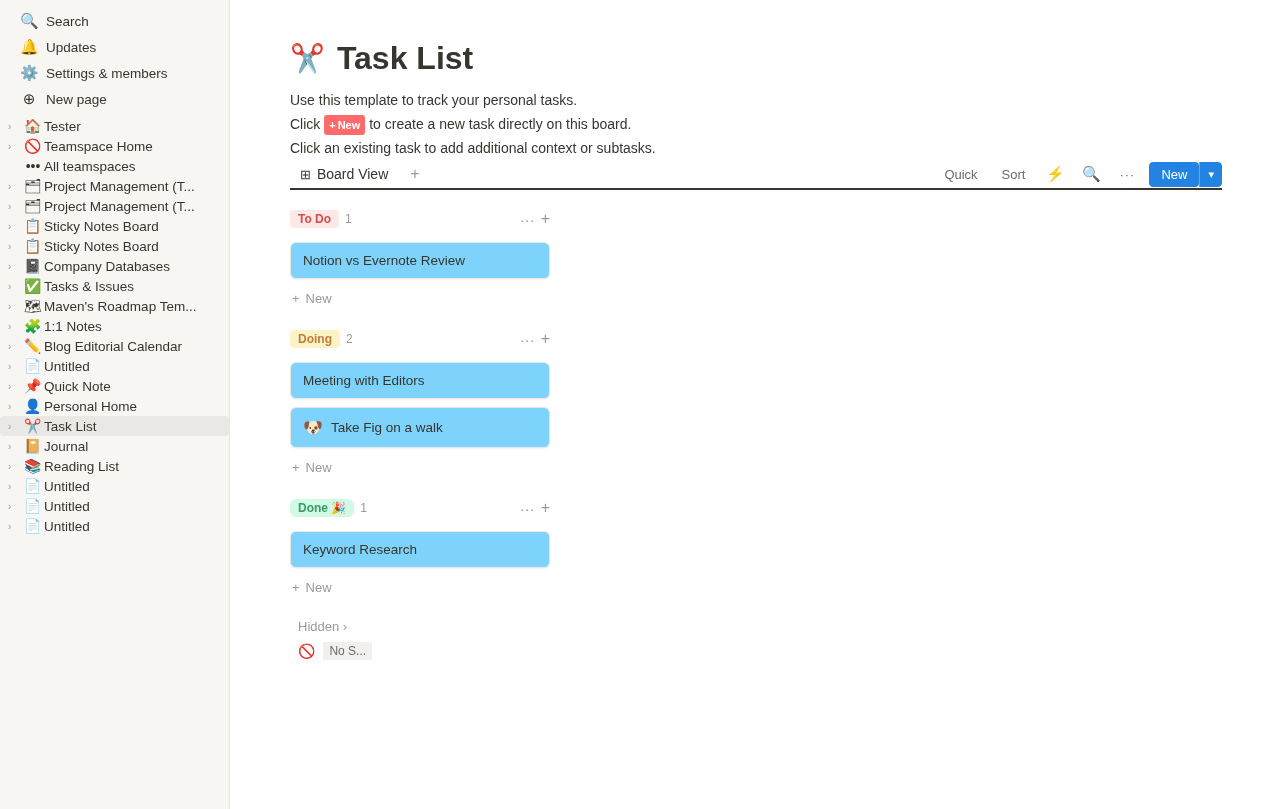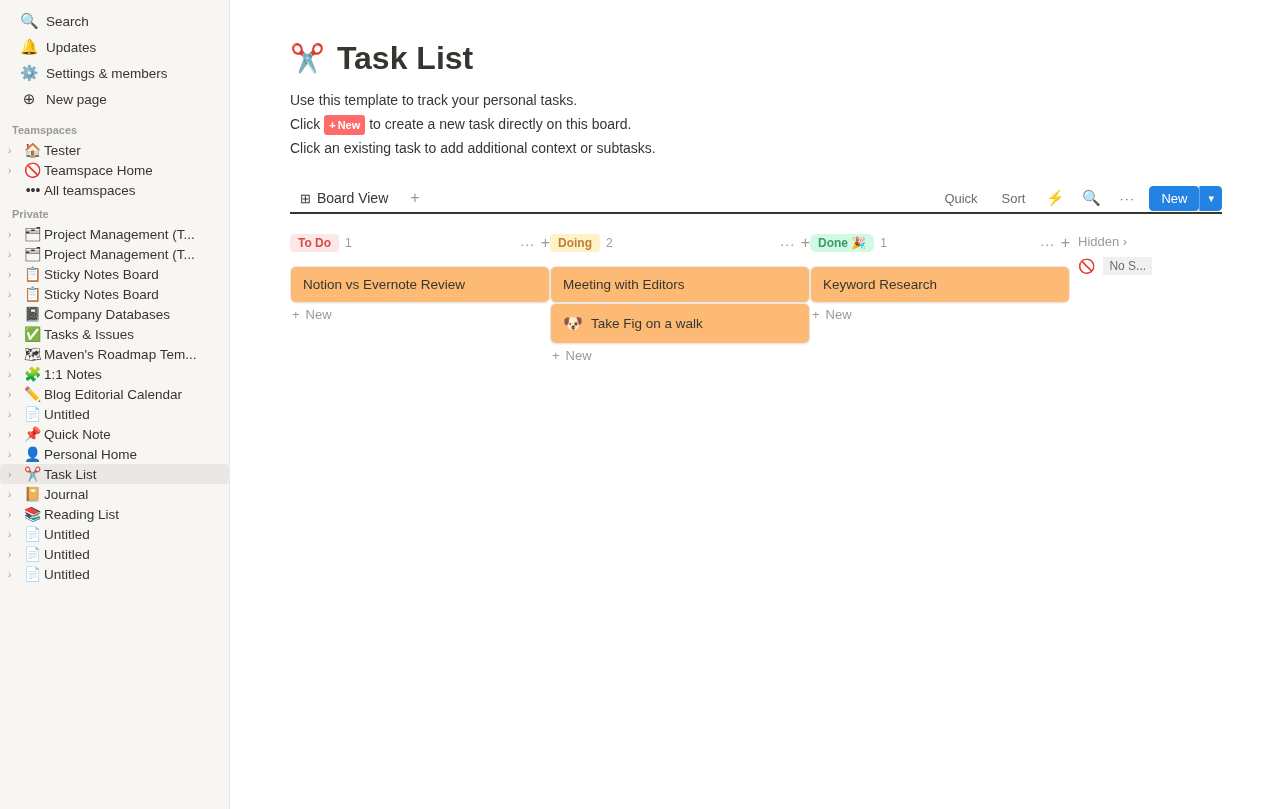--- a/index.html
+++ b/index.html
@@ -62,21 +62,21 @@
       padding: 40px 60px;
     }
     .page-header {
       display: flex;
       align-items: center;
       gap: 12px;
       margin-bottom: 12px;
     }
     .page-icon { font-size: 28px; }
     .page-title { font-size: 32px; font-weight: 700; color: #37352f; }
-    .page-description { font-size: 14px; color: #37352f; line-height: 1.7; margin-bottom: 24px; }
+    .page-description { font-size: 14px; color: #37352f; line-height: 1.7; }
     .new-badge {
       display: inline-flex;
       align-items: center;
       background: #ff6b6b;
       color: white;
       font-size: 11px;
       font-weight: 600;
       padding: 1px 5px;
       border-radius: 3px;
       gap: 2px;
@@ -154,23 +154,24 @@
       padding: 5px 8px;
       cursor: pointer;
       border-radius: 0 4px 4px 0;
       font-size: 11px;
     }
     .new-btn-group { display: flex; border-radius: 4px; overflow: hidden; }
 
     
     .board {
       display: flex;
-      gap: 0;
+      gap: 16px;
       align-items: flex-start;
       overflow-x: auto;
+      flex-direction: column;
     }
     .board-column {
       min-width: 260px;
       width: 260px;
       flex-shrink: 0;
     }
     .column-header {
       display: flex;
       align-items: center;
       gap: 6px;
@@ -183,24 +184,25 @@
       padding: 2px 8px;
       border-radius: 4px;
     }
     .label-todo { background: #fde8e8; color: #d44c47; }
     .label-doing { background: #fef3c7; color: #c17d3c; text-align: center; }
     .label-done { background: #d1fae5; color: #3d9a6c; border-radius: 6px; }
     .column-count { font-size: 12px; color: #9b9a97; }
     .column-menu { margin-left: auto; color: #9b9a97; cursor: pointer; font-size: 15px; }
     .column-add { color: #9b9a97; cursor: pointer; font-size: 16px; }
     .card {
-      background: #fdba74;
+      background: #7dd3fc;
       border: 1px solid #e9e8e5;
       border-radius: 6px;
       padding: 10px 12px;
+      margin-bottom: 8px;
       cursor: pointer;
       box-shadow: 0 1px 2px rgba(0,0,0,0.06);
       font-size: 13.5px;
       display: flex;
       align-items: center;
       gap: 8px;
     }
     .card-emoji { font-size: 16px; }
     .add-card {
       display: flex;
@@ -245,39 +247,37 @@
     <div class="sidebar-item">
       <span class="icon">⚙️</span>
       <span>Settings &amp; members</span>
     </div>
     <div class="sidebar-item">
       <span class="icon">⊕</span>
       <span>New page</span>
     </div>
   </div>
 
-  <div class="sidebar-section-label">Teamspaces</div>
 
   <div class="sidebar-item-row">
     <span class="chevron">›</span>
     <span class="item-icon">🏠</span>
     <span class="item-label">Tester</span>
   </div>
   <div class="sidebar-item-row">
     <span class="chevron">›</span>
     <span class="item-icon">🚫</span>
     <span class="item-label">Teamspace Home</span>
   </div>
   <div class="sidebar-item-row">
     <span class="chevron"></span>
     <span class="item-icon">•••</span>
     <span class="item-label">All teamspaces</span>
   </div>
 
-  <div class="sidebar-section-label">Private</div>
 
   <div id="sidebar-items-container">
       <div class="sidebar-item-row">
       <span class="chevron">›</span>
       <span class="item-icon">🗂</span>
       <span class="item-label">Project Management (T...</span>
     </div>
       <div class="sidebar-item-row">
       <span class="chevron">›</span>
       <span class="item-icon">🗂</span>

